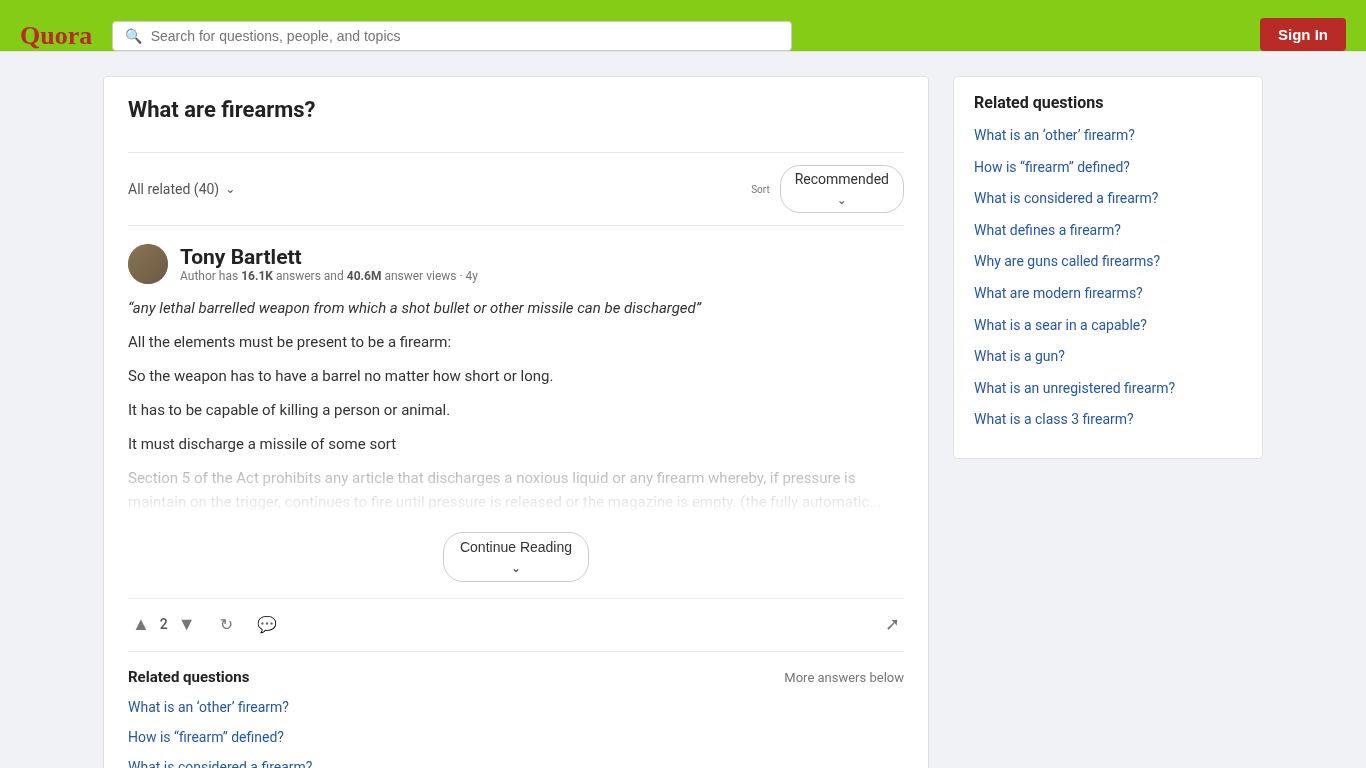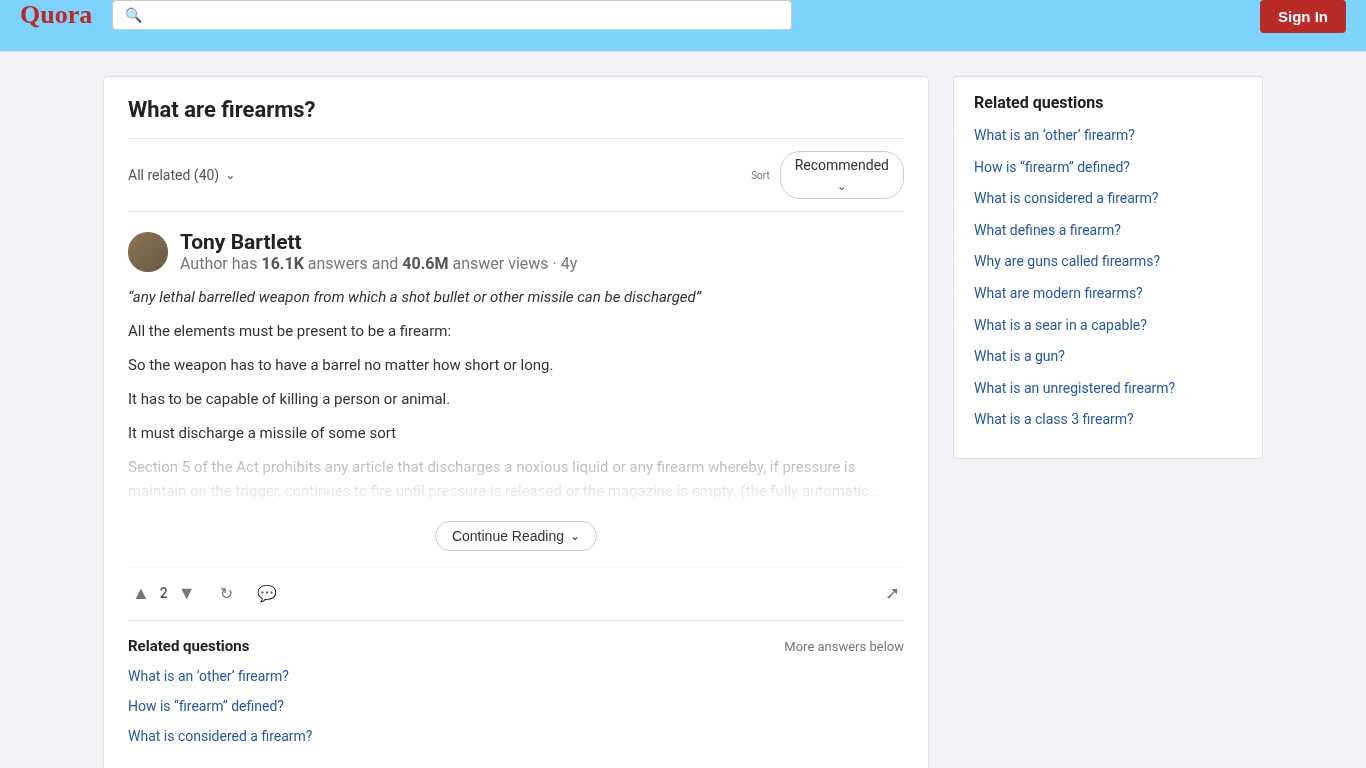--- a/index.html
+++ b/index.html
@@ -1,23 +1,23 @@
 <!DOCTYPE html>
 <html><head>
   <meta charset="utf-8">
   <style>
     * { box-sizing: border-box; margin: 0; padding: 0; }
     body { font-family: -apple-system, BlinkMacSystemFont, 'Segoe UI', Roboto, sans-serif; background: #f0f2f5; color: #333; font-size: 15px; }
 
     
     .header {
-      background: #7dd3fc;
+      background: #84cc16;
       height: 52px;
       display: flex;
-      align-items: flex-start;
+      align-items: flex-end;
       padding: 0 20px;
       border-bottom: 1px solid #e0e0e0;
       position: sticky;
       top: 0;
       z-index: 100;
     }
     .logo {
       font-size: 26px;
       font-weight: bold;
       color: #b92b27;
@@ -83,21 +83,21 @@
     .question-panel {
       background: #fff;
       border: 1px solid #e0e0e0;
       border-radius: 4px;
       padding: 20px 24px 0 24px;
     }
     .question-title {
       font-size: 22px;
       font-weight: 700;
       color: #222;
-      margin-bottom: 16px;
+      margin-bottom: 30px;
     }
 
     
     .filter-bar {
       display: flex;
       align-items: center;
       padding: 12px 0;
       border-top: 1px solid #e8e8e8;
       border-bottom: 1px solid #e8e8e8;
       margin-bottom: 0;
@@ -171,21 +171,21 @@
       
       position: relative;
     }
     .author-info {}
     .author-name {
       font-weight: 700;
       font-size: 21px;
       color: #222;
     }
     .author-meta {
-      font-size: 16px;
+      font-size: 12px;
       color: #777;
     }
     .author-meta strong {
       color: #555;
       font-weight: 700;
     }
 
     .answer-text {
       font-size: 15px;
       color: #333;
@@ -218,20 +218,21 @@
       border: 1px solid #ccc;
       border-radius: 20px;
       padding: 6px 16px;
       background: #fff;
       font-size: 14px;
       cursor: pointer;
       color: #333;
       margin: 8px auto;
       position: relative;
       z-index: 2;
+      flex-direction: column;
     }
     .continue-reading-btn .chevron-down {
       font-size: 12px;
     }
 
     
     .action-bar {
       display: flex;
       align-items: center;
       gap: 16px;
@@ -330,20 +331,21 @@
       line-height: 1.4;
     }
   </style>
 </head>
 <body>
 
 <header class="header">
   <a class="logo">Quora</a>
   <div class="search-bar">
     <span class="search-icon-wrap">🔍</span>
+    <input type="text" placeholder="Search for questions, people, and topics" style="">
   </div>
   <div class="header-right">
     <button class="sign-in-btn">Sign In</button>
   </div>
 </header>
 
 <div class="main-container">
 
   <div class="content-area">
 

